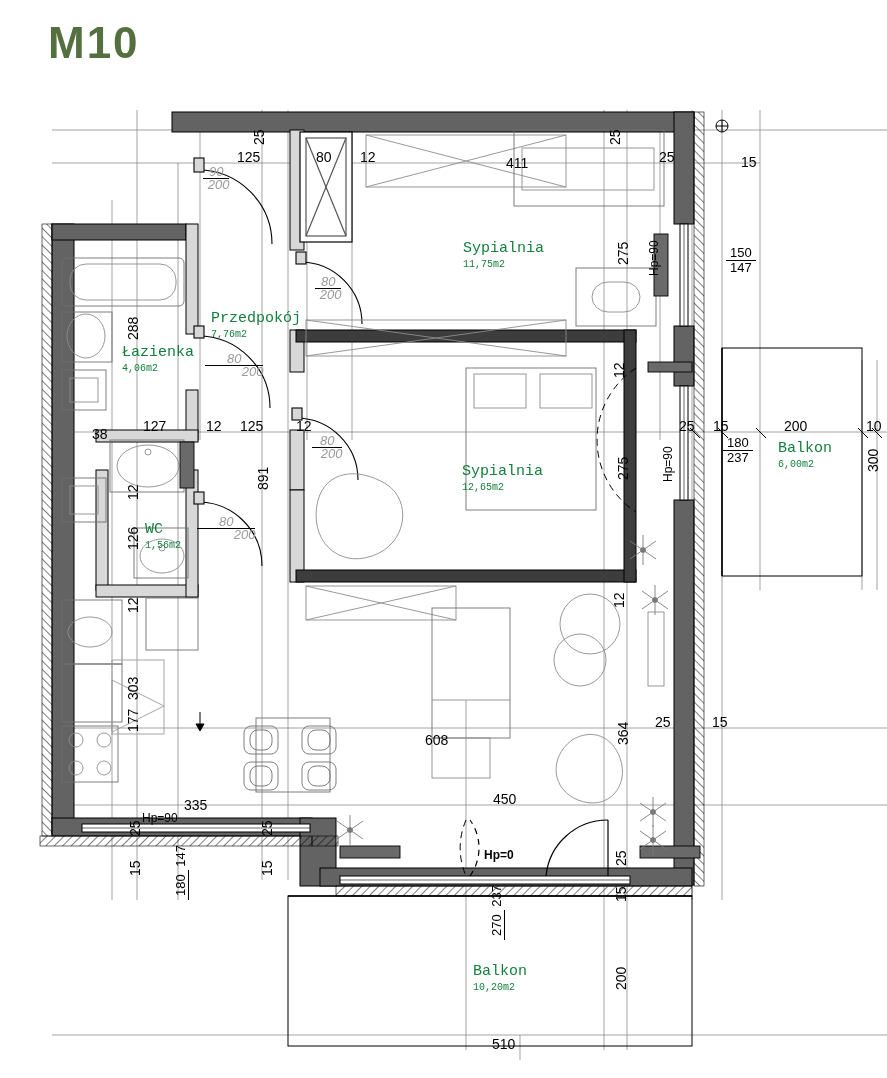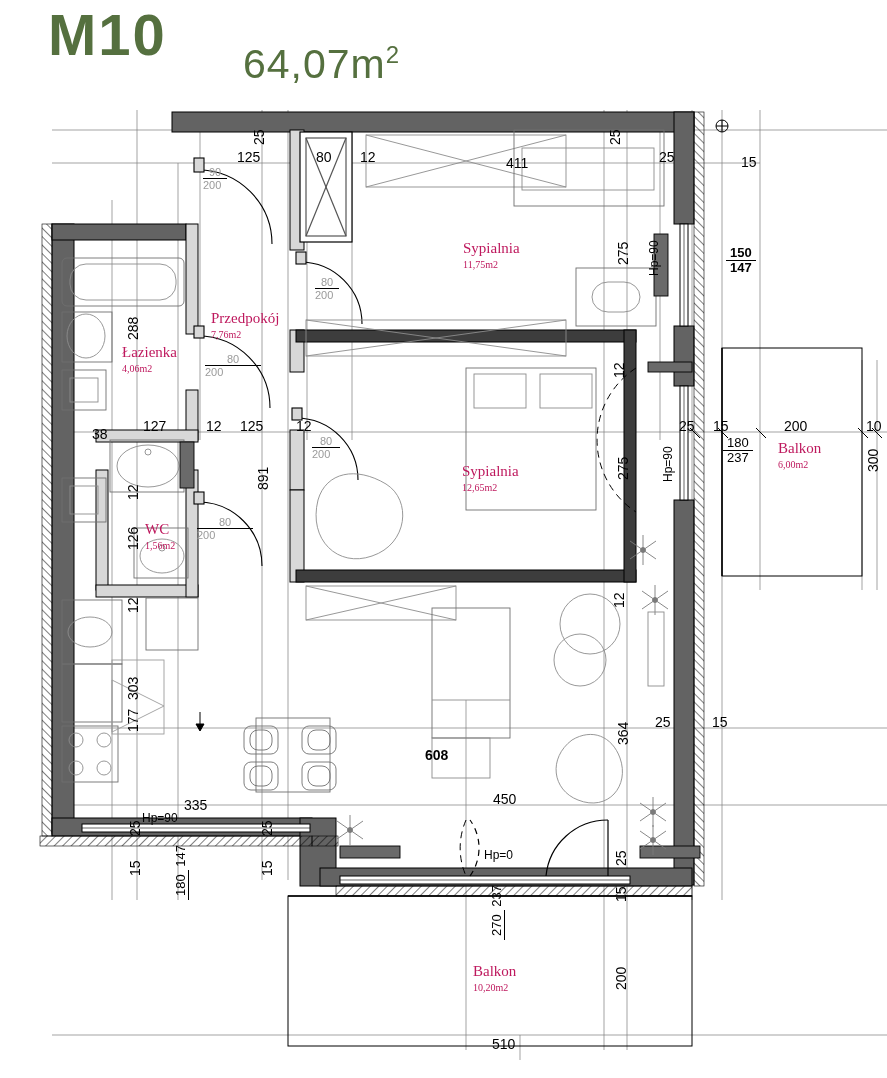--- a/index.html
+++ b/index.html
@@ -1,46 +1,45 @@
 <!DOCTYPE html>
 <html><head>
 <meta charset="utf-8">
 <style>
   html,body{margin:0;padding:0;background:#ffffff;}
   body{width:887px;height:1078px;font-family:"Liberation Sans",sans-serif;color:#000;position:relative;overflow:hidden;}
 
   
   #header{position:absolute;left:0;top:0;width:887px;height:100px;}
-  #apt-code{position:absolute;left:48px;top:6px;font-size:58px;font-weight:bold;color:#55703f;letter-spacing:2px;line-height:58px;}
+  #apt-code{position:absolute;left:48px;top:14px;font-size:44px;font-weight:bold;color:#55703f;letter-spacing:2px;line-height:58px;}
   #apt-area{position:absolute;left:243px;top:34px;font-size:41px;color:#55703f;letter-spacing:1px;line-height:41px;font-weight:400;}
   #apt-area .sup{font-size:24px;vertical-align:super;}
 
   
   #plan{position:absolute;left:0;top:0;width:887px;height:1078px;}
   #plan svg{position:absolute;left:0;top:0;}
 
   
-  .room-label{position:absolute;font-family:Liberation Serif, serif;color:#be185d;white-space:nowrap;}
+  .room-label{position:absolute;font-family:Liberation Mono, monospace;color:#15803d;white-space:nowrap;}
   .room-name{font-size:15px;line-height:17px;}
   .room-size{font-size:10px;line-height:15px;}
 
   .dim{position:absolute;font-family:"Liberation Sans",sans-serif;font-size:14px;color:#000;white-space:nowrap;line-height:14px;}
   .dim.vert{transform-origin:left top;transform:rotate(-90deg);}
-  .door-dim{position:absolute;font-size:11px;color:#9a9a9a;text-align:left;white-space:nowrap;line-height:12px;}
+  .door-dim{position:absolute;font-size:13px;color:#9a9a9a;text-align:right;white-space:nowrap;line-height:12px;font-style:italic;}
   .hp{position:absolute;font-size:12px;color:#000;white-space:nowrap;line-height:12px;}
   .hp.vert{transform-origin:left top;transform:rotate(-90deg);}
   .stack{position:absolute;font-size:13px;line-height:14px;text-align:center;white-space:nowrap;}
   .stack.vert{transform-origin:left top;transform:rotate(-90deg);}
 </style>
 </head>
 <body>
 
 <div id="header">
   <div id="apt-code">M10</div>
-  <div id="apt-area"><span>64,07m</span><span class="sup">2</span></div>
 </div>
 
 <div id="plan">
 
 <svg width="887" height="1078" viewBox="0 0 887 1078">
   <defs>
     <pattern id="hatch" width="6" height="6" patternUnits="userSpaceOnUse" patternTransform="rotate(45)">
       <line x1="0" y1="0" x2="0" y2="6" stroke="#000" stroke-width="1"></line>
     </pattern>
     <pattern id="hatchv" width="6" height="6" patternUnits="userSpaceOnUse" patternTransform="rotate(-45)">
@@ -335,21 +334,21 @@
 <div class="dim" style="left:741px;top:155px;">15</div>
 <div class="dim" style="left:92px;top:427px;">38</div>
 <div class="dim" style="left:143px;top:419px;">127</div>
 <div class="dim" style="left:206px;top:419px;">12</div>
 <div class="dim" style="left:240px;top:419px;">125</div>
 <div class="dim" style="left:296px;top:419px;">12</div>
 <div class="dim" style="left:679px;top:419px;">25</div>
 <div class="dim" style="left:713px;top:419px;">15</div>
 <div class="dim" style="left:784px;top:419px;">200</div>
 <div class="dim" style="left:866px;top:419px;">10</div>
-<div class="dim" style="left:425px;top:748px;font-weight:bold;">608</div>
+<div class="dim" style="left:425px;top:733px;">608</div>
 <div class="dim" style="left:655px;top:715px;">25</div>
 <div class="dim" style="left:712px;top:715px;">15</div>
 <div class="dim" style="left:184px;top:792px;margin-top:6px;">335</div>
 <div class="dim" style="left:493px;top:792px;">450</div>
 <div class="dim" style="left:492px;top:1022px;margin-top:15px;">510</div>
 
 <div class="dim vert" style="left:252px;top:145px;">25</div>
 <div class="dim vert" style="left:608px;top:145px;">25</div>
 <div class="dim vert" style="left:616px;top:265px;">275</div>
 <div class="dim vert" style="left:126px;top:340px;">288</div>
@@ -386,35 +385,35 @@
 </div>
 <div class="door-dim" style="left:312px;top:435px;">
   <div style="border-bottom:1px solid #000;padding:0 8px;">80</div>
   <div>200</div>
 </div>
 <div class="door-dim" style="left:197px;top:516px;">
   <div style="border-bottom:1px solid #000;padding:0 22px;">80</div>
   <div>200</div>
 </div>
 
-<div class="stack" style="left:726px;top:246px;font-weight:bold;">
+<div class="stack" style="left:726px;top:246px;">
   <div style="border-bottom:1.4px solid #000;padding:0 4px;">150</div>
   <div>147</div>
 </div>
 <div class="stack" style="left:723px;top:436px;">
   <div style="border-bottom:1.4px solid #000;padding:0 4px;">180</div>
   <div>237</div>
 </div>
 <div class="stack vert" style="left:174px;top:900px;">
   <div style="border-bottom:1.4px solid #000;padding:0 4px;display:inline-block;">180</div>
   <div style="display:inline-block;">147</div>
 </div>
 <div class="stack vert" style="left:490px;top:940px;">
   <div style="border-bottom:1.4px solid #000;padding:0 4px;display:inline-block;">270</div>
   <div style="display:inline-block;">237</div>
 </div>
 
 <div class="hp vert" style="left:648px;top:276px;">Hp=90</div>
 <div class="hp vert" style="left:662px;top:482px;">Hp=90</div>
 <div class="hp" style="left:142px;top:812px;">Hp=90</div>
-<div class="hp" style="left:484px;top:849px;">Hp=0</div>
+<div class="hp" style="left:484px;top:849px;font-weight:bold;">Hp=0</div>
 
 </div>
 
 </body></html>

